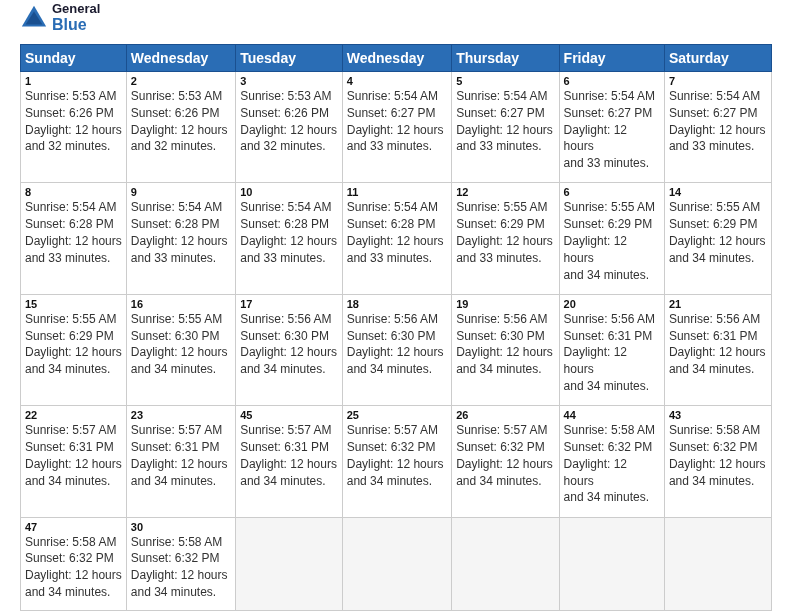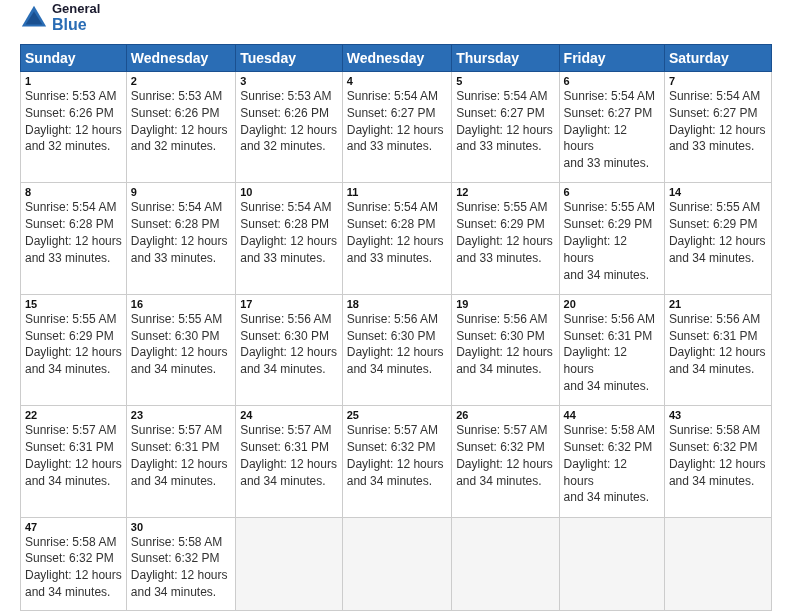--- a/index.html
+++ b/index.html
@@ -281,21 +281,21 @@
 and 34 minutes.</div>
           </td>
           <td>
             <span class="day-num">23</span>
             <div class="day-info" style="white-space: pre-line;">Sunrise: 5:57 AM
 Sunset: 6:31 PM
 Daylight: 12 hours
 and 34 minutes.</div>
           </td>
           <td>
-            <span class="day-num">24</span>
+            <span class="day-num">45</span>
             <div class="day-info" style="white-space: pre-line;">Sunrise: 5:57 AM
 Sunset: 6:31 PM
 Daylight: 12 hours
 and 34 minutes.</div>
           </td>
           <td>
             <span class="day-num">25</span>
             <div class="day-info" style="white-space: pre-line;">Sunrise: 5:57 AM
 Sunset: 6:32 PM
 Daylight: 12 hours

